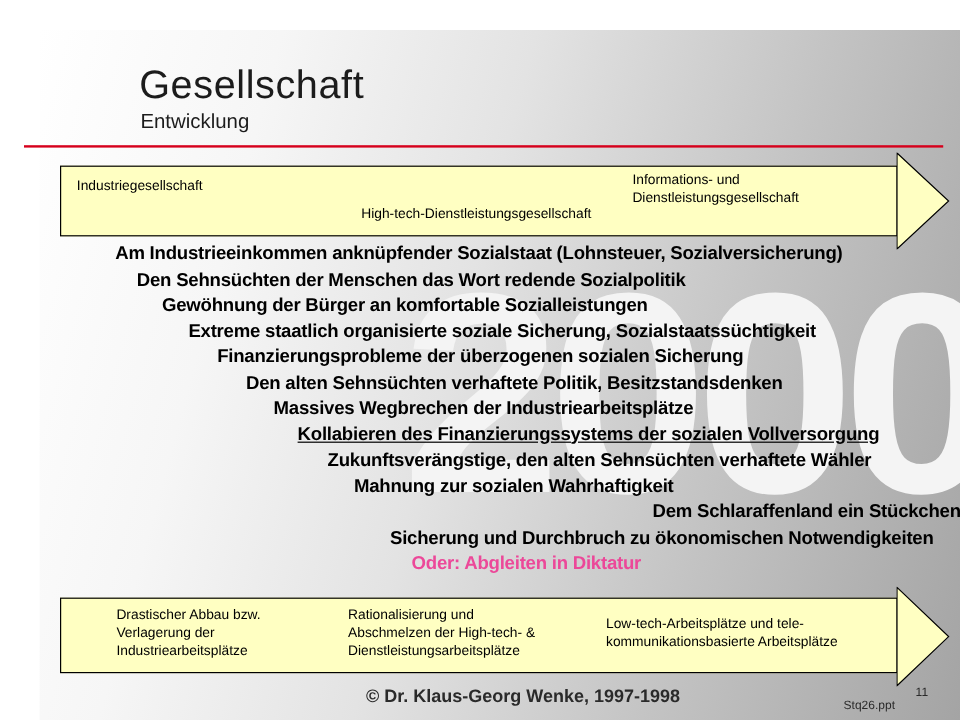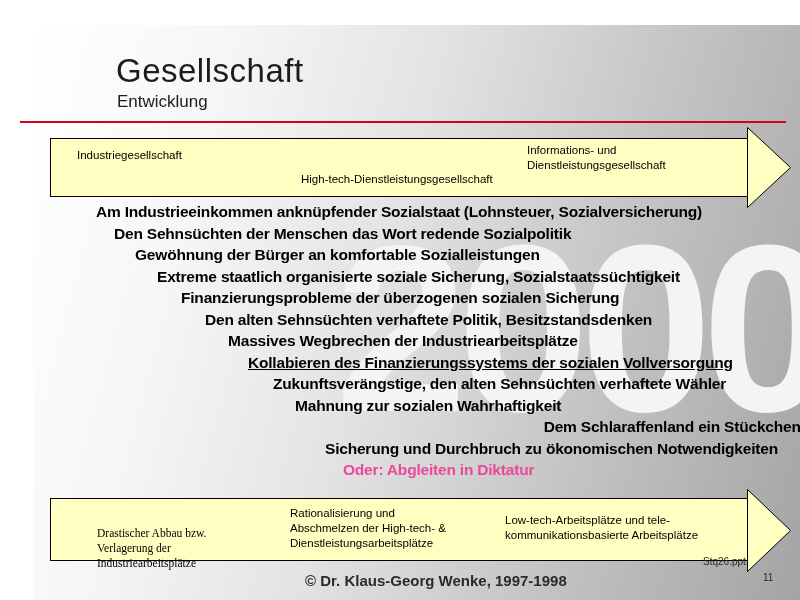--- a/index.html
+++ b/index.html
@@ -36,24 +36,24 @@
   }
   .banner-rect.top{top:138px;height:59px;}
   .banner-rect.bottom{top:498px;height:63px;}
   .arrow-head{position:absolute;left:747px;}
   .arrow-head.top{top:127px;}
   .arrow-head.bottom{top:489px;}
   .banner-label{
     position:absolute;font-size:11.5px;line-height:15px;color:#000;
     white-space:pre-line;
   }
-  .lbl-industrie{left:77px;top:148px;}
+  .lbl-industrie{left:64px;top:148px;}
   .lbl-hightech{left:253px;top:172px;padding-left:48px;}
   .lbl-info{left:527px;top:143px;}
-  .lbl-b1{left:97px;top:526px;font-family:Liberation Serif, serif;}
+  .lbl-b1{left:97px;top:506px;}
   .lbl-b2{left:290px;top:506px;}
   .lbl-b3{left:505px;top:513px;}
   
   .cascade{
     position:absolute;left:0;top:201px;width:800px;
     font-size:15.5px;font-weight:bold;color:#000;letter-spacing:-0.2px;margin-left:46px;
   }
   .cl{line-height:21.5px;white-space:nowrap;}
   .cl:nth-child(1){margin-left:50px;}
   .cl:nth-child(2){margin-left:68px;}
@@ -63,21 +63,21 @@
   .cl:nth-child(6){margin-left:159px;}
   .cl:nth-child(7){margin-left:182px;}
   .cl:nth-child(8){margin-left:202px;text-decoration:underline;}
   .cl:nth-child(9){margin-left:227px;}
   .cl:nth-child(10){margin-left:249px;}
   .cl:nth-child(11){margin-left:263px;text-align:right;}
   .cl:nth-child(12){margin-left:279px;}
   .cl:nth-child(13){margin-left:297px;color:#ec4899;}
   
   .footer-copyright{position:absolute;left:305px;top:572px;font-size:15px;color:#2a2a2a;font-weight:bold;}
-  .footer-filename{position:absolute;left:703px;top:556px;font-size:10px;color:#2a2a2a;}
+  .footer-filename{position:absolute;left:703px;top:583px;font-size:10px;color:#2a2a2a;}
   .footer-page{position:absolute;left:763px;top:572px;font-size:10px;color:#2a2a2a;}
 </style>
 </head>
 <body>
 
 <div class="stage">
 
   <div class="slide-bg"></div>
 
   <div class="watermark">2000</div>

